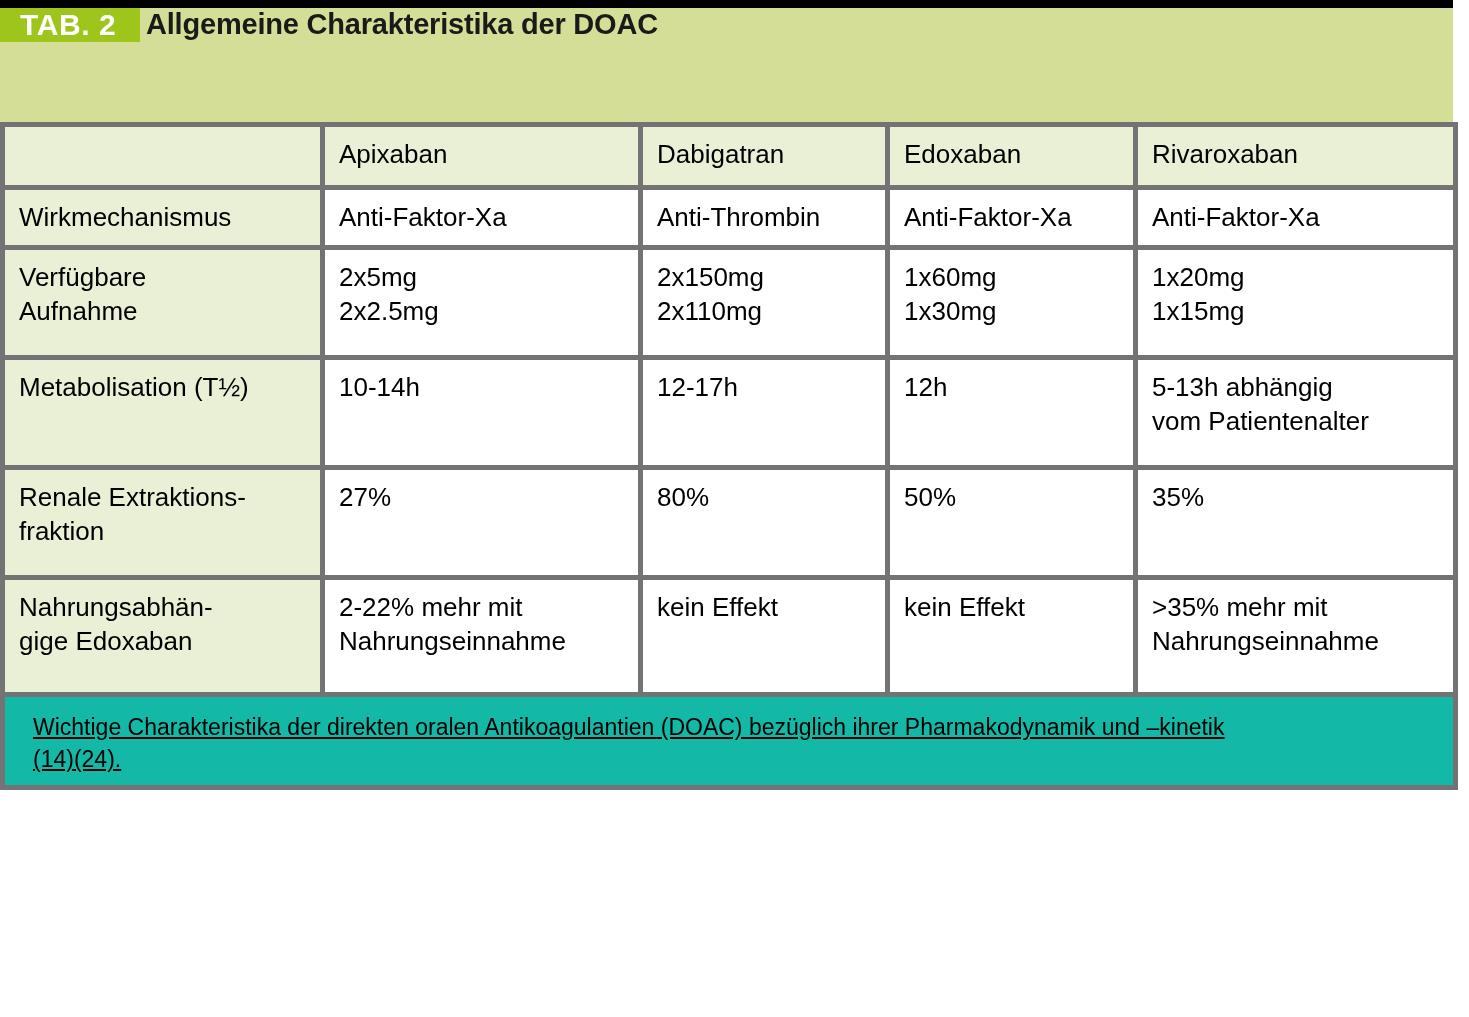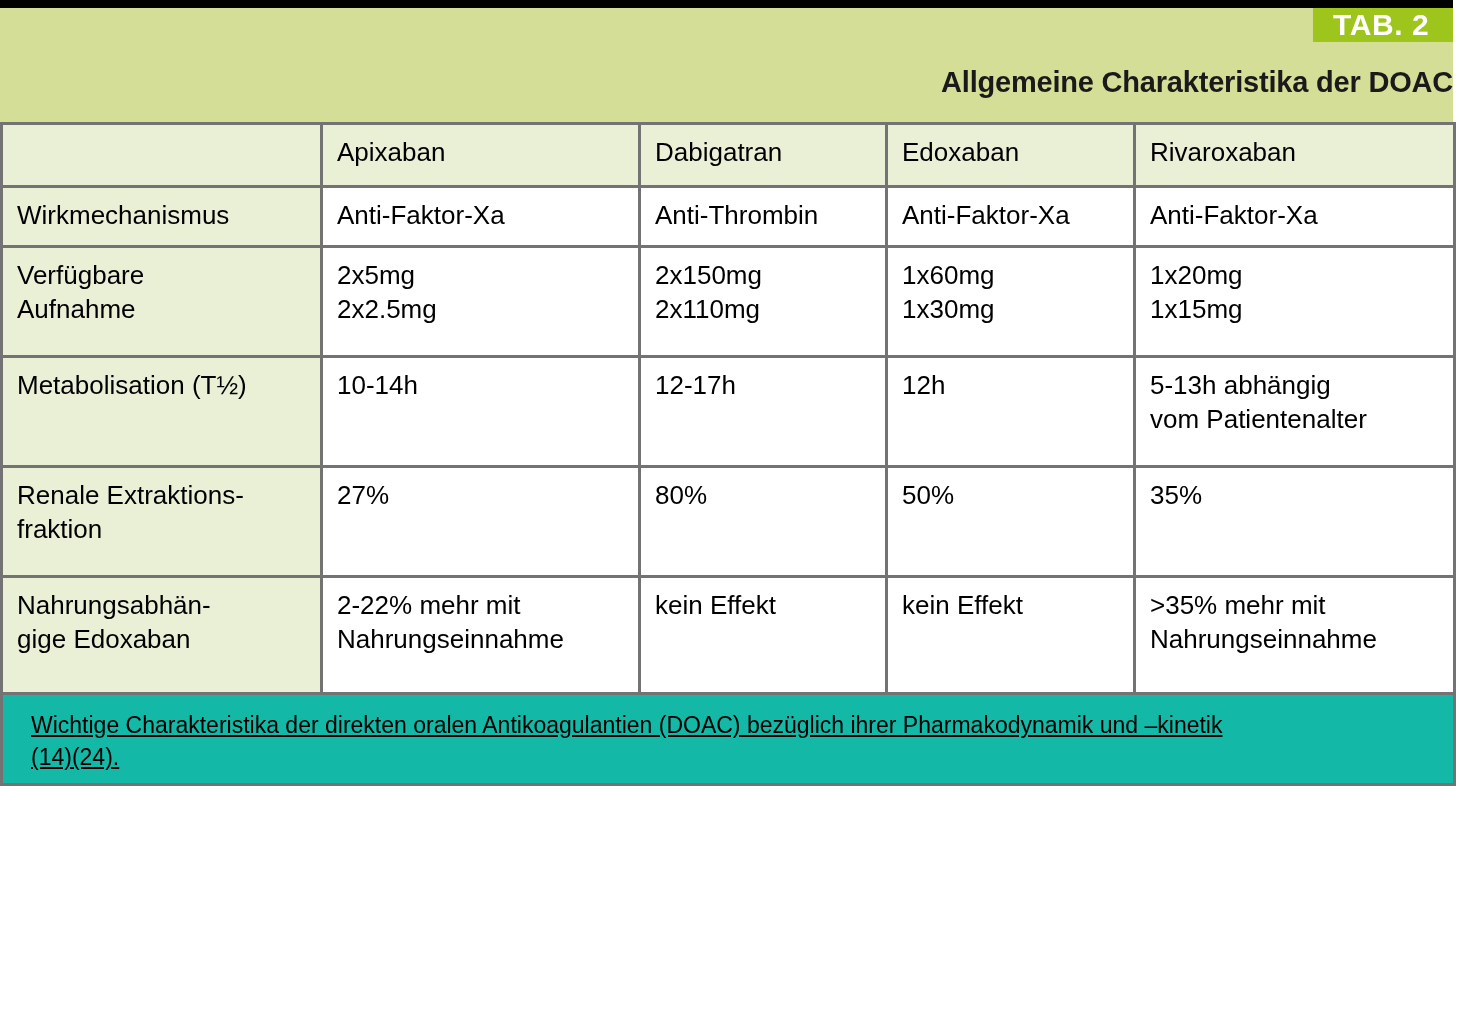--- a/index.html
+++ b/index.html
@@ -33,24 +33,23 @@
   }
 
   
   .tab-header {
     position: absolute;
     left: 0;
     top: 8px;
     width: 1453px;
     height: 114px;
     display: flex;
-    align-items: flex-end;
+    align-items: flex-start;
     background: #d4de96;
     box-sizing: border-box;
-    flex-direction: column;
   }
   .tab-badge {
     width: 140px;
     background: #9ec51c;
     display: flex;
     align-items: center;
     padding-left: 20px;
     box-sizing: border-box;
   }
   .tab-badge-label {
@@ -85,21 +84,21 @@
     table-layout: fixed;
     font-family: "Liberation Sans", sans-serif;
   }
   .doac-table col.c0 { width: 320px; }
   .doac-table col.c1 { width: 318px; }
   .doac-table col.c2 { width: 247px; }
   .doac-table col.c3 { width: 248px; }
   .doac-table col.c4 { width: 320px; }
 
   .doac-table td, .doac-table th {
-    border: 3px solid #737373;
+    border: 5px solid #737373;
     padding: 10px 14px 10px 14px;
     vertical-align: top;
     font-size: 26px;
     font-weight: normal;
     color: #000000;
     line-height: 1.32;
     text-align: left;
     box-sizing: border-box;
   }
 

